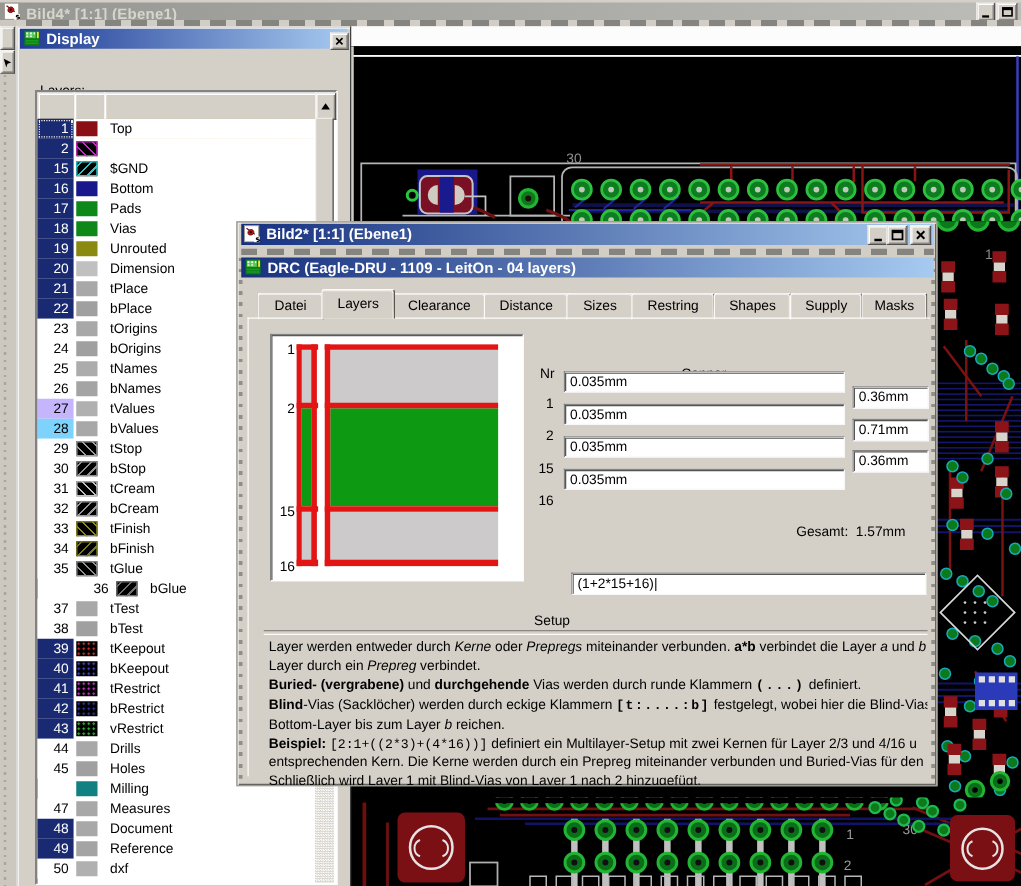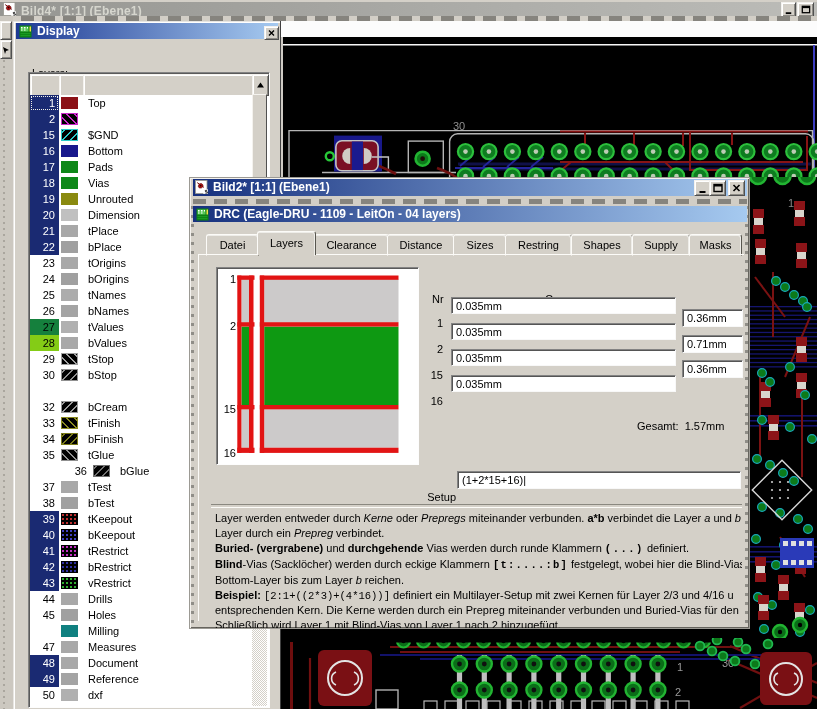--- a/index.html
+++ b/index.html
@@ -634,46 +634,53 @@
             <div class="lnm">tNames</div>
           </div>
 <div class="lr" style="top:208px;">
             <div class="lnr" style="background:#fff;color:#000;">26</div>
             <div class="lsw">
               <div class="swb" style="background:#A4A4A4;"></div>
             </div>
             <div class="lnm">bNames</div>
           </div>
 <div class="lr" style="top:224px;">
-            <div class="lnr" style="background:#15803d;color:#000;">27</div>
+            <div class="lnr" style="background:#c4b5fd;color:#000;">27</div>
             <div class="lsw">
               <div class="swb" style="background:#B0B0B0;"></div>
             </div>
             <div class="lnm">tValues</div>
           </div>
 <div class="lr" style="top:240px;">
-            <div class="lnr" style="background:#84cc16;color:#000;">28</div>
+            <div class="lnr" style="background:#7dd3fc;color:#000;">28</div>
             <div class="lsw">
               <div class="swb" style="background:#A8A8A8;"></div>
             </div>
             <div class="lnm">bValues</div>
           </div>
 <div class="lr" style="top:256px;">
             <div class="lnr" style="background:#fff;color:#000;">29</div>
             <div class="lsw">
               <div class="swb" style="background:#000 repeating-linear-gradient(45deg,#A0A0A0 0 1.2px,transparent 1.2px 5.5px);box-shadow:inset 0 0 0 1px #A0A0A0;"></div>
             </div>
             <div class="lnm">tStop</div>
           </div>
 <div class="lr" style="top:272px;">
             <div class="lnr" style="background:#fff;color:#000;">30</div>
             <div class="lsw">
               <div class="swb" style="background:#000 repeating-linear-gradient(-45deg,#909090 0 1.2px,transparent 1.2px 5.5px);box-shadow:inset 0 0 0 1px #909090;"></div>
             </div>
             <div class="lnm">bStop</div>
+          </div>
+<div class="lr" style="top:288px;">
+            <div class="lnr" style="background:#fff;color:#000;">31</div>
+            <div class="lsw">
+              <div class="swb" style="background:#000 repeating-linear-gradient(45deg,#C0C0C0 0 1.2px,transparent 1.2px 5.5px);box-shadow:inset 0 0 0 1px #C0C0C0;"></div>
+            </div>
+            <div class="lnm">tCream</div>
           </div>
 <div class="lr" style="top:304px;">
             <div class="lnr" style="background:#fff;color:#000;">32</div>
             <div class="lsw">
               <div class="swb" style="background:#000 repeating-linear-gradient(-45deg,#989898 0 1.2px,transparent 1.2px 5.5px);box-shadow:inset 0 0 0 1px #989898;"></div>
             </div>
             <div class="lnm">bCream</div>
           </div>
 <div class="lr" style="top:320px;">
             <div class="lnr" style="background:#fff;color:#000;">33</div>
@@ -923,21 +930,21 @@
   <div class="abs t11" style="left:238px;top:174px;width:15px;text-align:right;">15</div>
   <div class="field" style="left:261px;top:171px;width:225px;height:17px;">0.035mm</div>
   <div class="abs t11" style="left:238px;top:200px;width:15px;text-align:right;">16</div>
   <div class="field" style="left:261px;top:197px;width:225px;height:17px;">0.035mm</div>
   <div class="field" style="left:492px;top:131px;width:61px;height:18px;">0.36mm</div>
   <div class="field" style="left:492px;top:157px;width:61px;height:18px;">0.71mm</div>
   <div class="field" style="left:492px;top:182px;width:61px;height:18px;">0.36mm</div>
   <div class="abs t11" style="left:447px;top:225px;">Gesamt:&nbsp; 1.57mm</div>
 
   <div class="abs t11" style="left:226px;top:296px;width:40px;text-align:right;">Setup</div>
-  <div class="field" style="left:267px;top:293px;width:284px;height:18px;">(1+2*15+16)|</div>
+  <div class="field" style="left:267px;top:280px;width:284px;height:18px;">(1+2*15+16)|</div>
 
   <div class="abs" style="left:21px;top:326px;width:531px;height:2px;border-top:1px solid #8A8880;border-bottom:1px solid #FCFBF8;"></div>
 
   <div class="abs" style="left:25px;top:333px;width:527px;font-size:11px;overflow:hidden;color:#000;line-height:14.9px;white-space:nowrap;">
     Layer werden entweder durch <i>Kerne</i> oder <i>Prepregs</i> miteinander verbunden. <b>a*b</b> verbindet die Layer <i>a</i> und <i>b</i><br>
     Layer durch ein <i>Prepreg</i> verbindet.<br>
     <b>Buried- (vergrabene)</b> und <b>durchgehende</b> Vias werden durch runde Klammern <b style="font-family:'Liberation Mono',monospace;font-size:10.5px;letter-spacing:1.5px;">(...)</b> definiert.<br>
     <b>Blind</b>-Vias (Sacklöcher) werden durch eckige Klammern <b style="font-family:'Liberation Mono',monospace;font-size:10.5px;letter-spacing:1.2px;">[t:....:b]</b> festgelegt, wobei hier die Blind-Vias vom<br>
     Bottom-Layer bis zum Layer <i>b</i> reichen.<br>
     <b>Beispiel:</b> <span style="font-family:'Liberation Mono',monospace;font-size:10.5px;">[2:1+((2*3)+(4*16))]</span> definiert ein Multilayer-Setup mit zwei Kernen für Layer 2/3 und 4/16 u<br>

